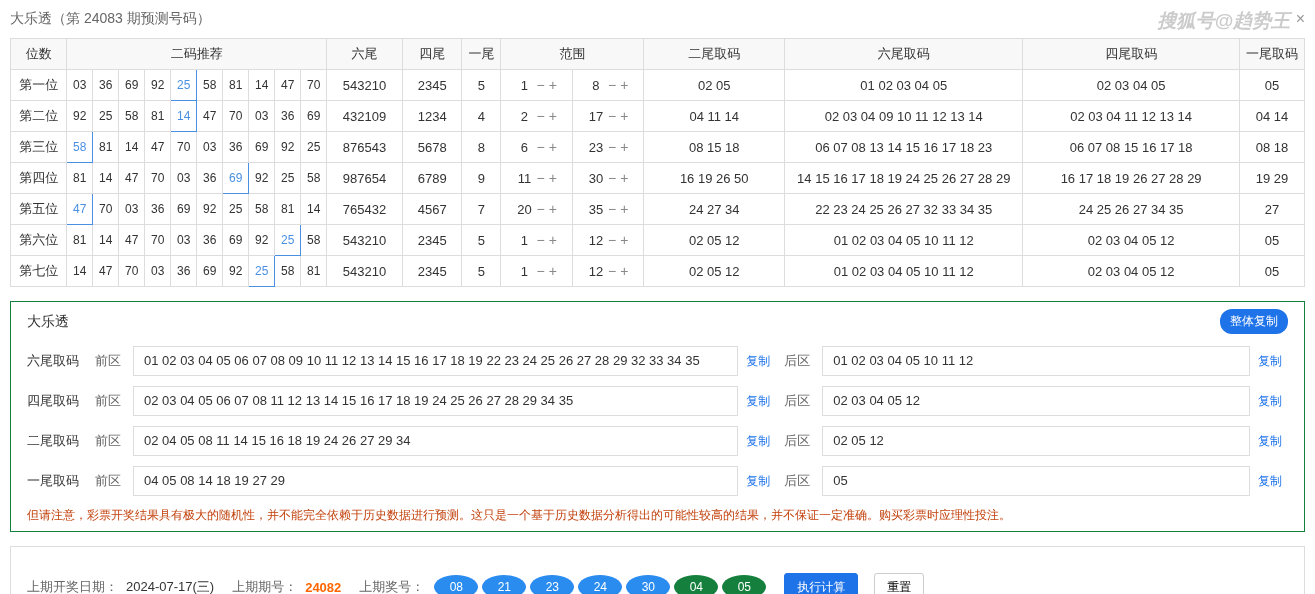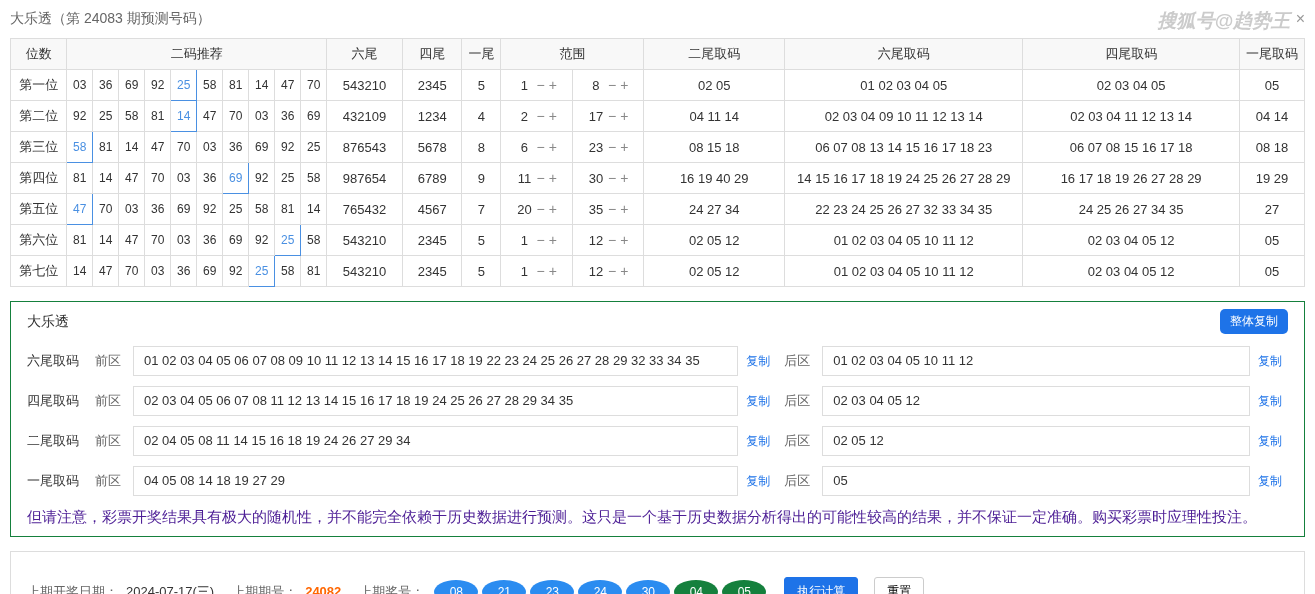--- a/index.html
+++ b/index.html
@@ -24,29 +24,29 @@
 .siwei-qm { width: 200px; }
 .yiwei-qm { width: 60px; }
 
 .stepper { display: inline-flex; align-items: center; gap: 4px; }
 .stepper-val { min-width: 16px; text-align: center; }
 .stepper-btn { color: #888; cursor: pointer; font-size: 14px; user-select: none; }
 
 .results-panel { border: 1px solid #15803d; margin-top: 14px; padding: 7px 16px; }
 .results-header { display: flex; justify-content: space-between; align-items: center; margin-bottom: 12px; }
 .results-title { font-size: 14px; }
-.copy-all-btn { background: #1e73e8; color: #fff; border: none; border-radius: 5px; padding: 4px 10px; font-size: 12px; cursor: pointer; }
+.copy-all-btn { background: #1e73e8; color: #fff; border: none; border-radius: 12px; padding: 4px 10px; font-size: 12px; cursor: pointer; }
 .result-row { display: flex; align-items: center; gap: 8px; margin-bottom: 10px; }
 .result-label { width: 60px; }
 .result-sub { width: 30px; color: #666; }
 .result-box { flex: 1; border: 1px solid #ddd; padding: 6px 10px; min-height: 30px; background: #fff; }
 .result-box.front { flex: 2.3; }
 .result-box.back { flex: 1.6; }
 .copy-link { color: #1e73e8; cursor: pointer; font-size: 12px; width: 30px; }
-.disclaimer { color: #4c1d95; font-size: 15px; margin-top: 8px; line-height: 1.5; }
+.disclaimer { color: #c2410c; font-size: 12px; margin-top: 8px; line-height: 1.5; }
 
 .footer-bar { border: 1px solid #ddd; margin-top: 14px; padding: 12px 16px; display: flex; align-items: center; gap: 8px; flex-wrap: wrap; }
 .footer-label { color: #666; }
 .period-num { color: #ff6600; font-weight: bold; }
 .ball { display: inline-flex; width: 44px; height: 24px; border-radius: 50%; color: #fff; align-items: center; justify-content: center; font-size: 12px; margin: 16px 2px; }
 .ball.blue { background: #2b8cf0; }
 .ball.yellow { background: #15803d; }
 .action-btn { border: 1px solid #ccc; background: #fff; padding: 5px 12px; border-radius: 3px; cursor: pointer; font-size: 12px; margin-left: 8px; }
 .action-btn.primary { background: #1e73e8; color: #fff; border-color: #1e73e8; }
 </style>
@@ -183,21 +183,21 @@
         <td class="range-col"><span class="stepper">
             <span class="stepper-val">11</span>
             <span class="stepper-btn">−</span>
             <span class="stepper-btn">+</span>
           </span></td>
         <td class="range-col"><span class="stepper">
             <span class="stepper-val">30</span>
             <span class="stepper-btn">−</span>
             <span class="stepper-btn">+</span>
           </span></td>
-        <td class="erwei-qm">16 19 40 29</td>
+        <td class="erwei-qm">16 19 26 50</td>
         <td class="liuwei-qm">14 15 16 17 18 19 24 25 26 27 28 29</td>
         <td class="siwei-qm">16 17 18 19 26 27 28 29</td>
         <td class="yiwei-qm">19 29</td>
       </tr>
       <tr>
         <td class="pos-col">第五位</td>
         <td class="num-cell num-hl">47</td>
         <td class="num-cell">70</td>
         <td class="num-cell">03</td>
         <td class="num-cell">36</td>

